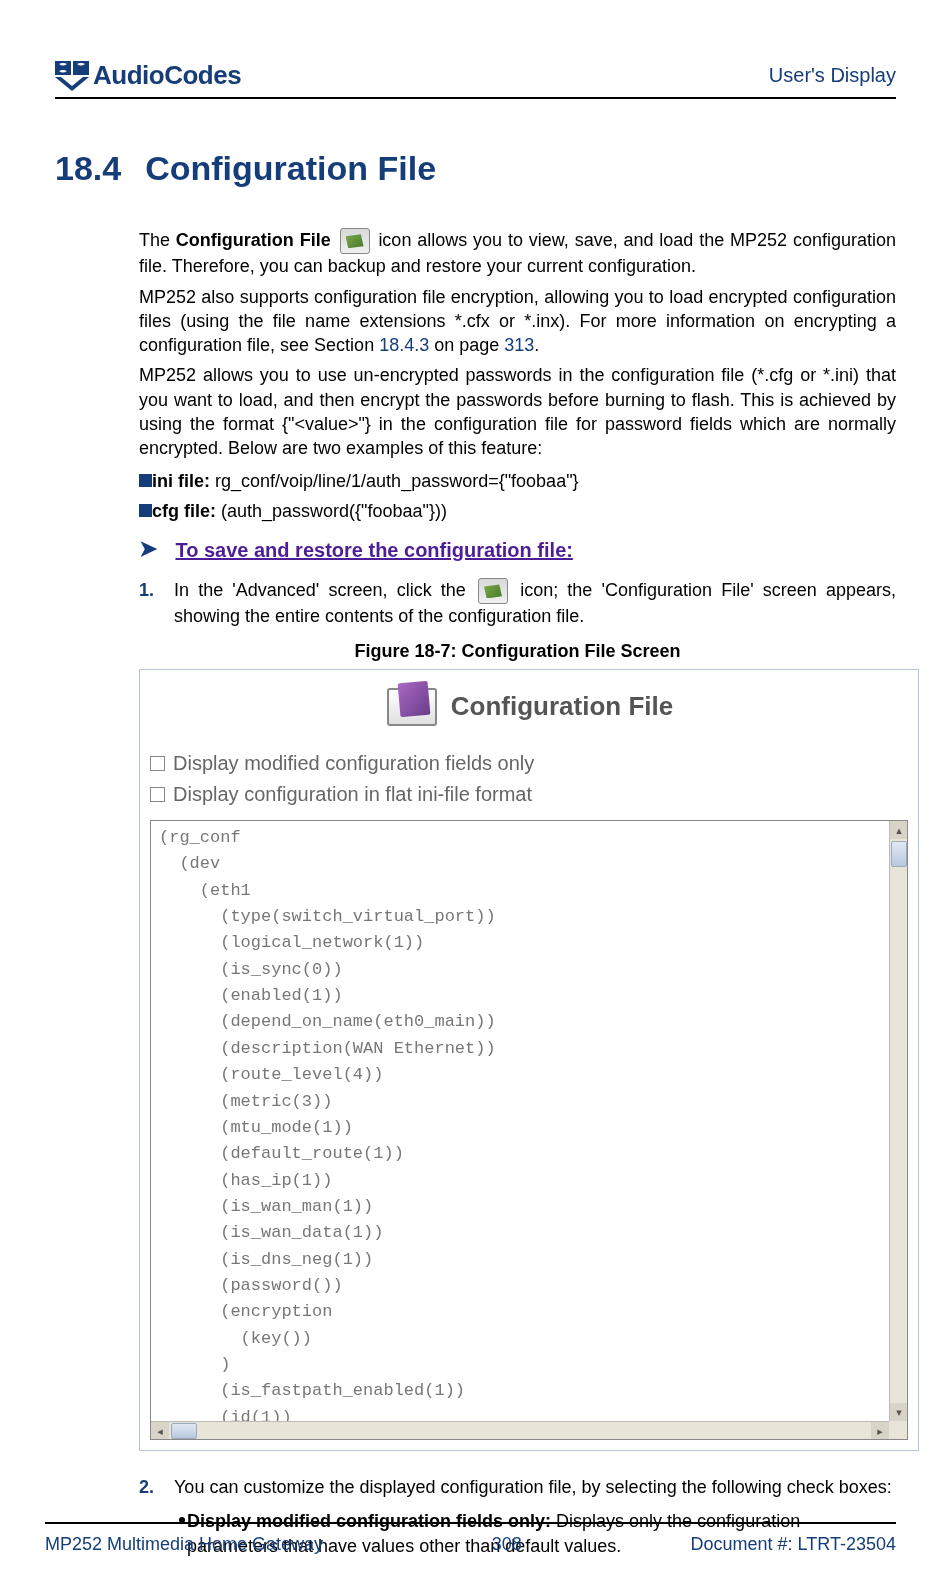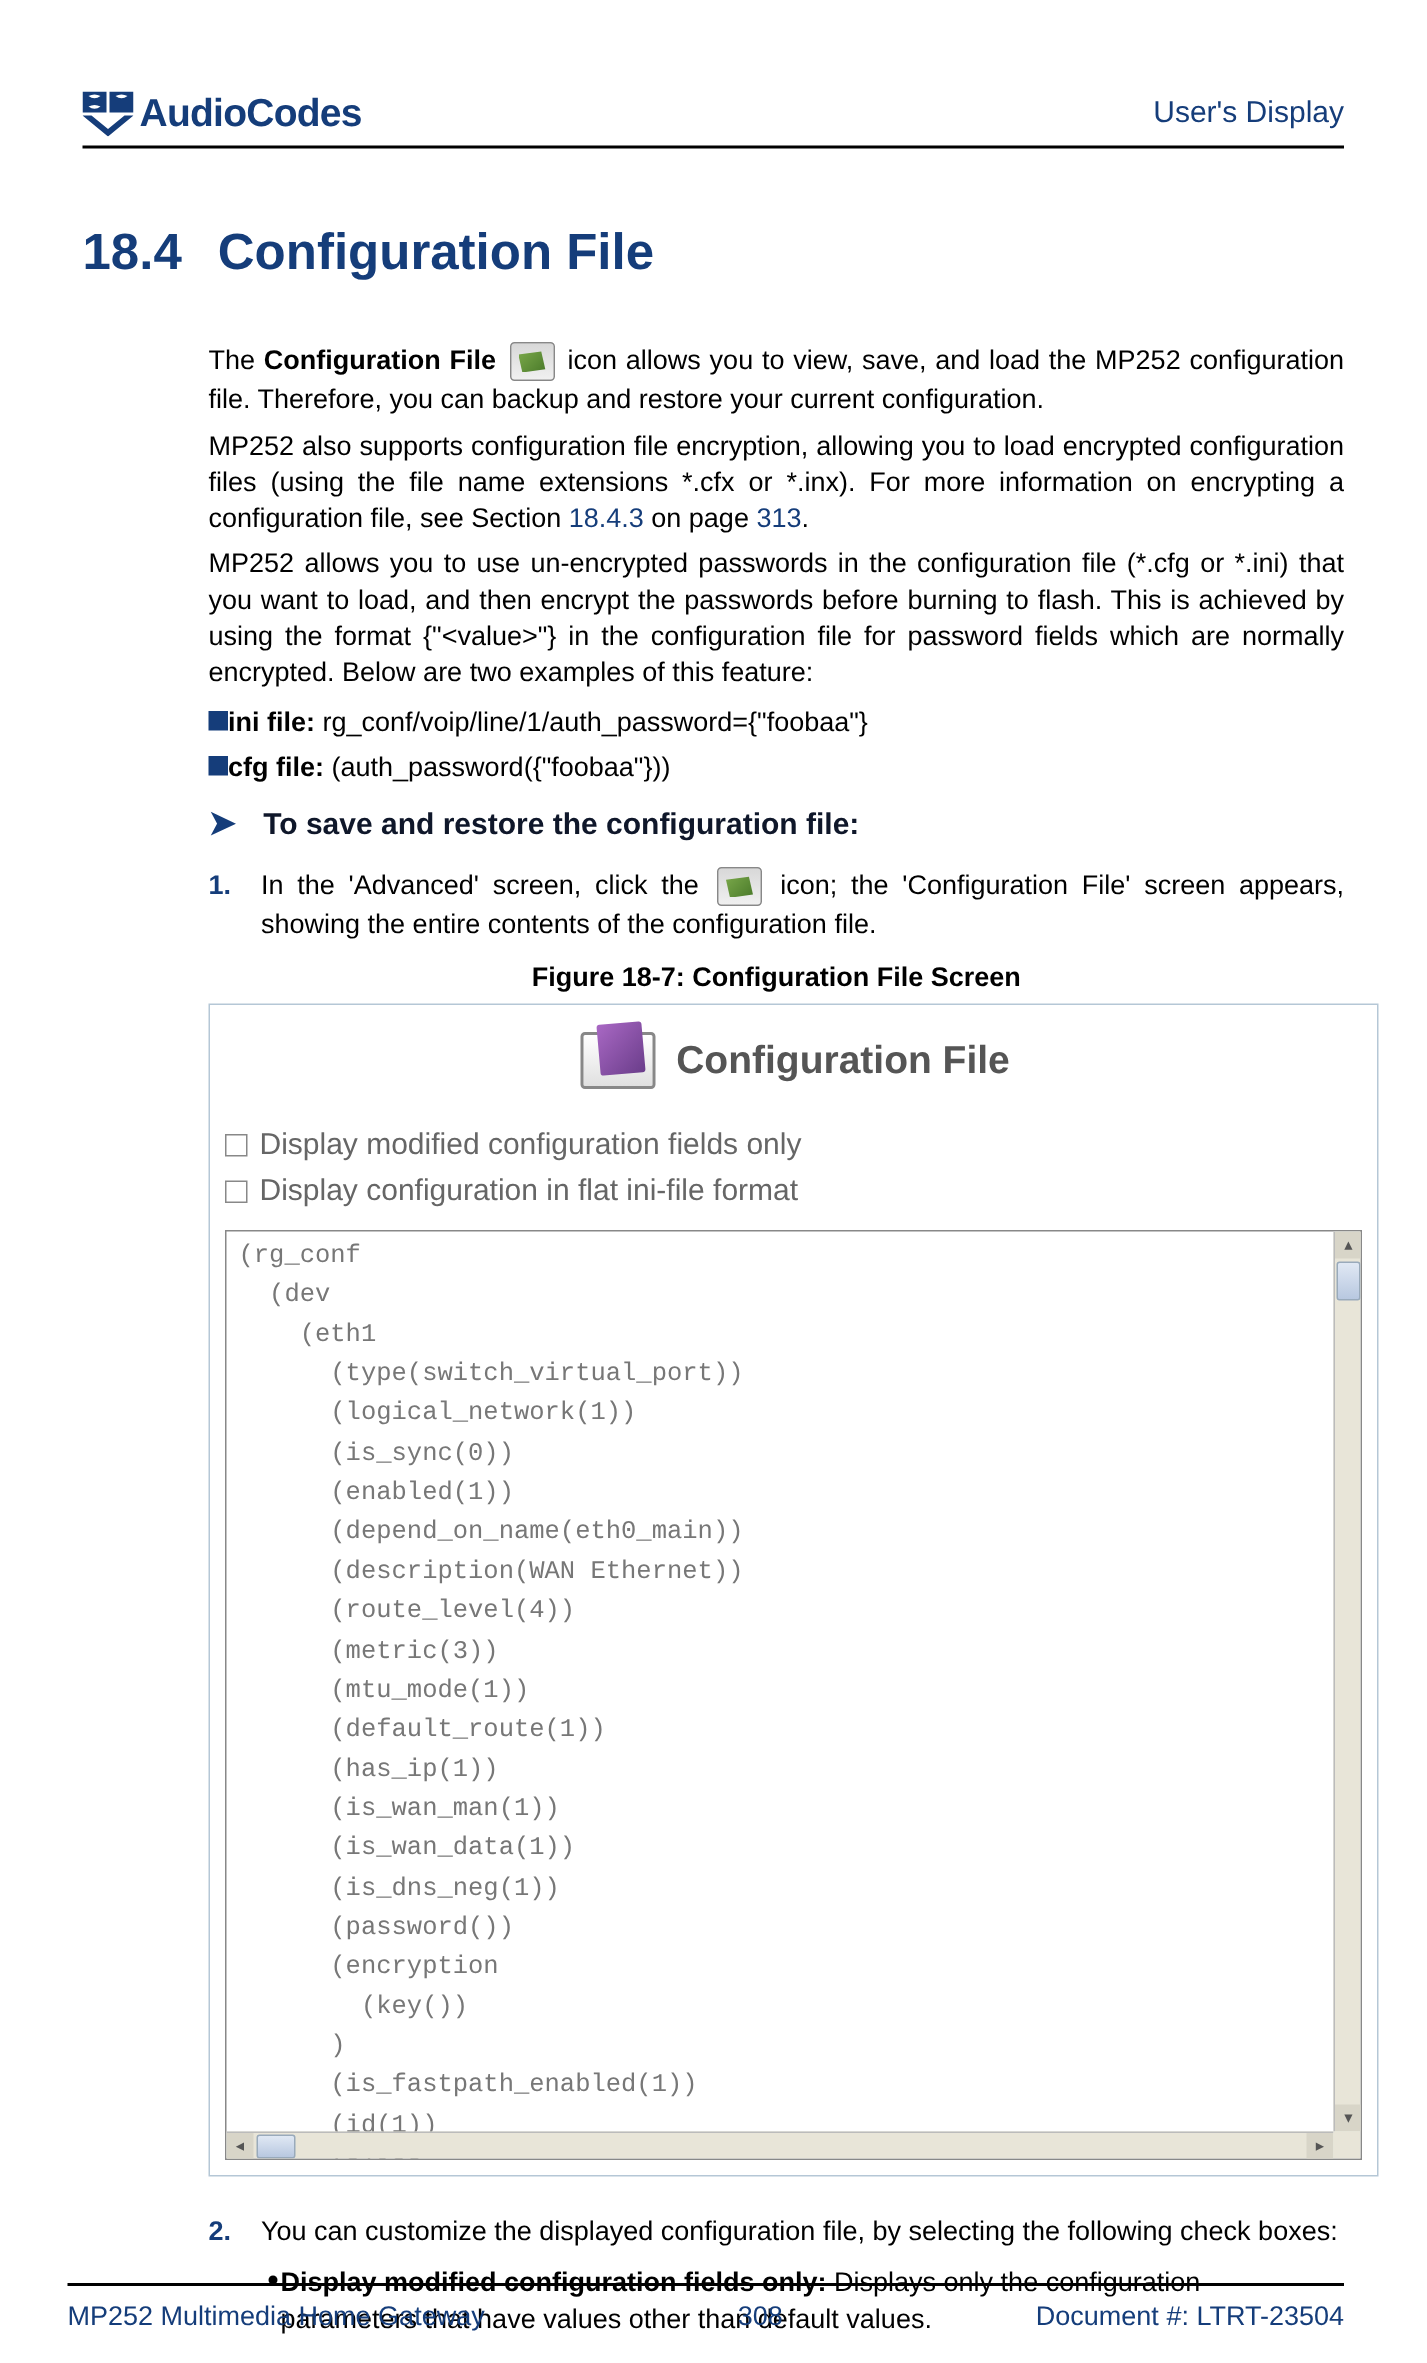--- a/index.html
+++ b/index.html
@@ -97,23 +97,24 @@
     margin: 10px 0 14px 0;
   }
   .arrow-icon {
     color: #153d7a;
     font-size: 22px;
     font-weight: bold;
     flex-shrink: 0;
     line-height: 1.1;
   }
   .arrow-text {
-    color: #0f172a;
+    color: #4c1d95;
     font-size: 20px;
     font-weight: bold;
+    text-decoration: underline;
   }
   .num-item {
     display: flex;
     gap: 20px;
     margin-bottom: 10px;
     font-size: 18px;
     text-align: justify;
   }
   .num-marker {
     color: #153d7a;

